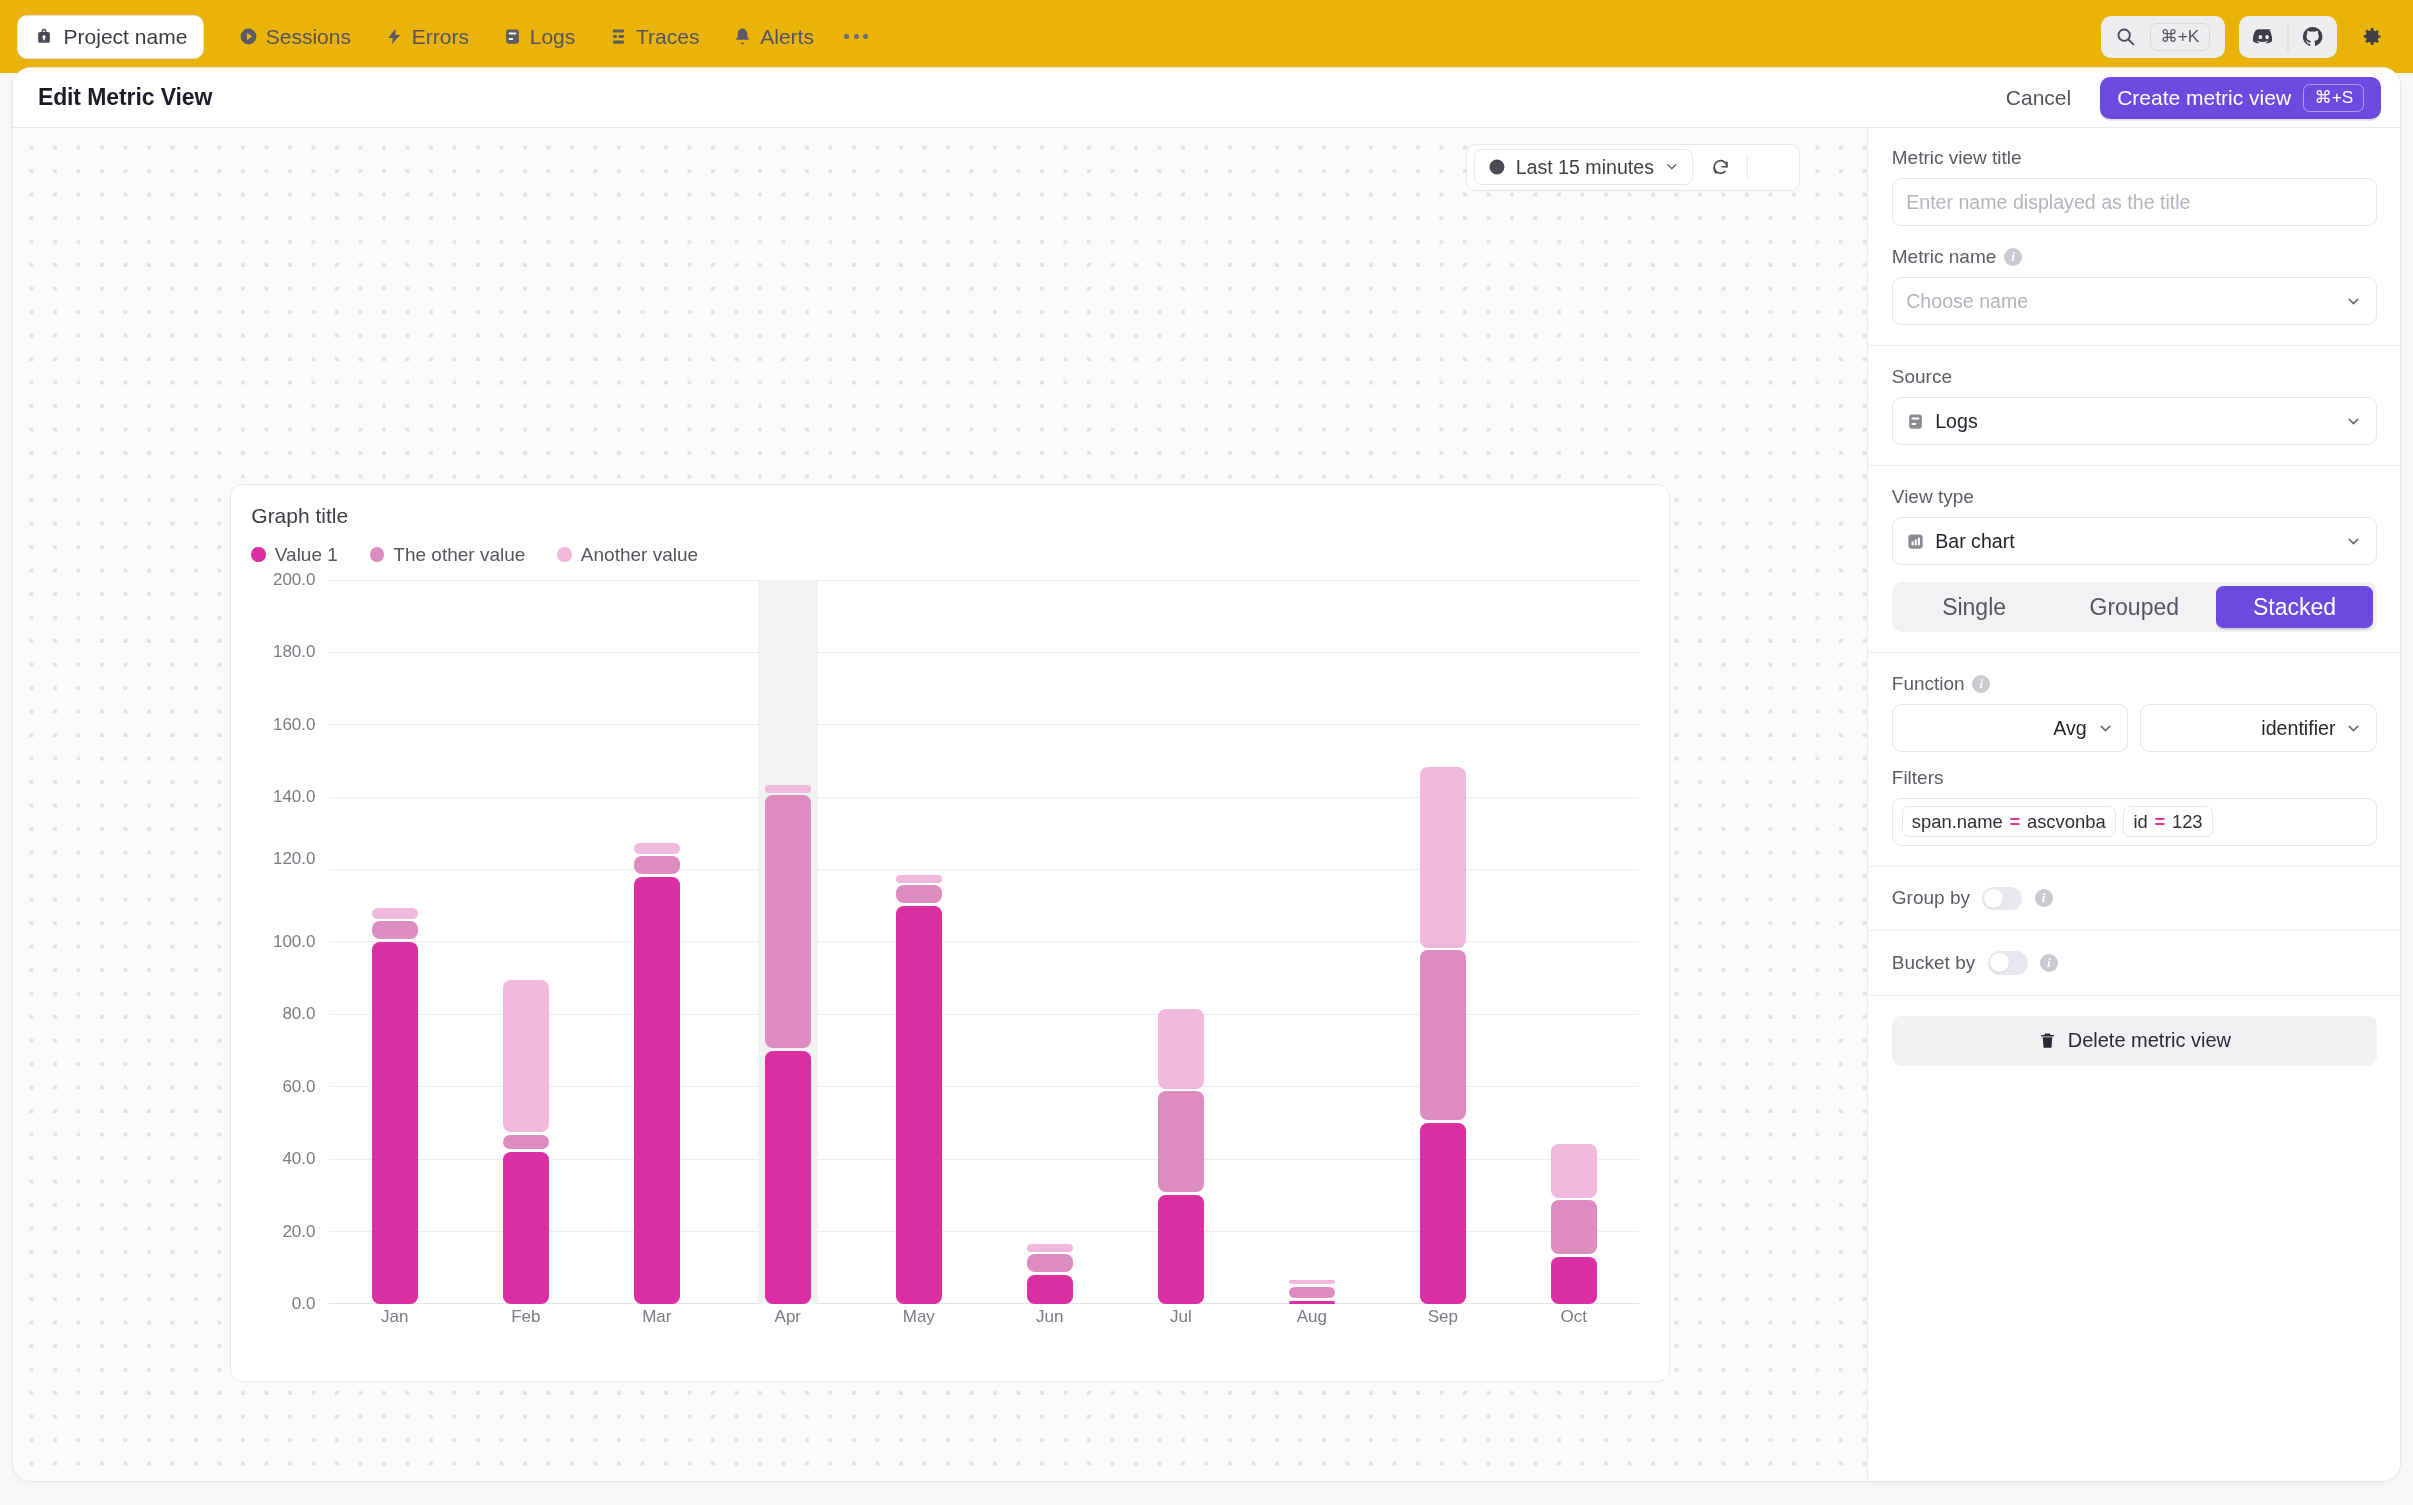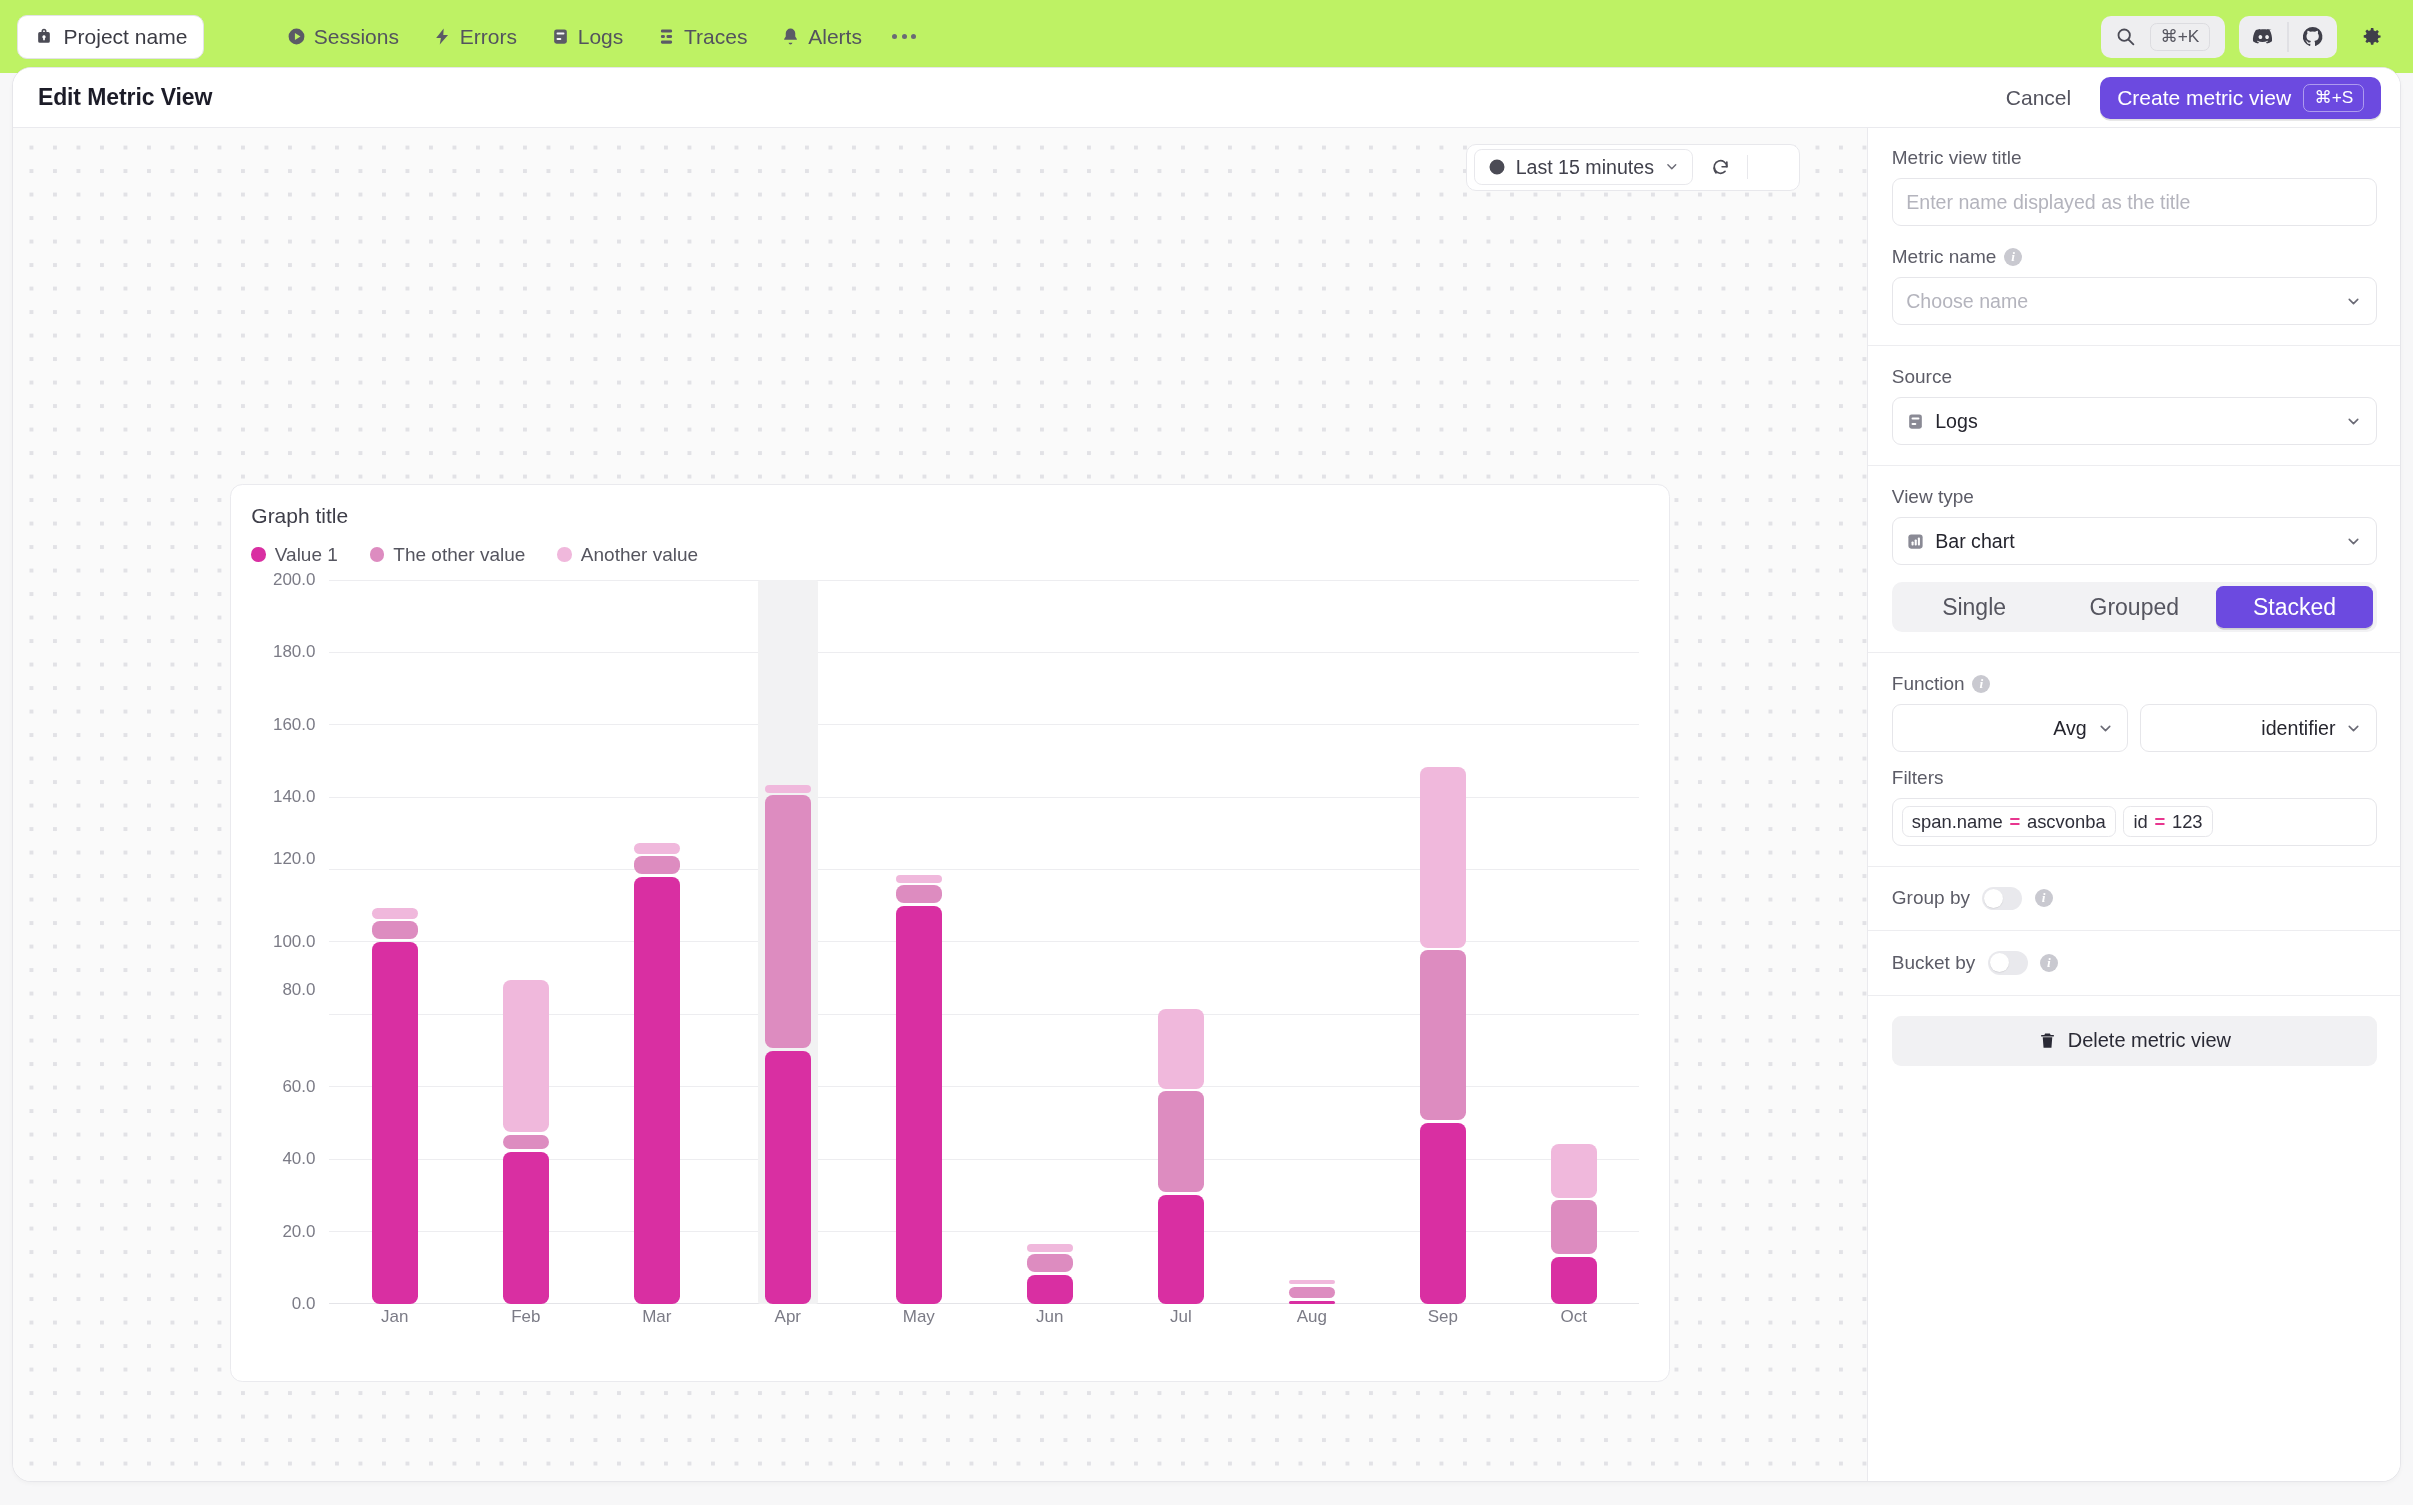--- a/index.html
+++ b/index.html
@@ -9,23 +9,22 @@
     background: #f7f7f8;
     overflow: hidden;
     -webkit-font-smoothing: antialiased;
   }
 
   
   .topbar {
     height: 73px;
     display: flex; align-items: center;
     padding: 0 21px 0 17px;
-    background: #bef264;
+    background: #eab308;
     position: relative;
-    gap: 48px;
   }
   .project-chip {
     display: flex; align-items: center; gap: 10px;
     height: 44px; padding: 0 15.6px;
     border: 1.1px solid #e3e3e6; border-radius: 10px;
     background: #ffffff;
     font-size: 21px; color: #3b3b44; font-weight: 500;
     white-space: nowrap;
   }
   .navitems { display: flex; align-items: center; gap: 0; margin-left: 18px; }
@@ -411,21 +410,21 @@
               <span class="swatch" style="background: rgb(240, 184, 220);"></span>
               <span>Another value</span>
             </div>
           </div>
         <div class="plot">
           <div class="yaxis" id="yaxis">
               <div class="ytick" style="top: 724px;">0.0</div>
               <div class="ytick" style="top: 652px;">20.0</div>
               <div class="ytick" style="top: 579px;">40.0</div>
               <div class="ytick" style="top: 507px;">60.0</div>
-              <div class="ytick" style="top: 410px;">80.0</div>
+              <div class="ytick" style="top: 434px;">80.0</div>
               <div class="ytick" style="top: 362px;">100.0</div>
               <div class="ytick" style="top: 279px;">120.0</div>
               <div class="ytick" style="top: 217px;">140.0</div>
               <div class="ytick" style="top: 145px;">160.0</div>
               <div class="ytick" style="top: 72px;">180.0</div>
               <div class="ytick" style="top: 0px;">200.0</div>
             </div>
           <div class="plotarea" id="plotarea">
               <div class="gridline" style="top: -0.6px;"></div>
               <div class="gridline" style="top: 72px;"></div>

